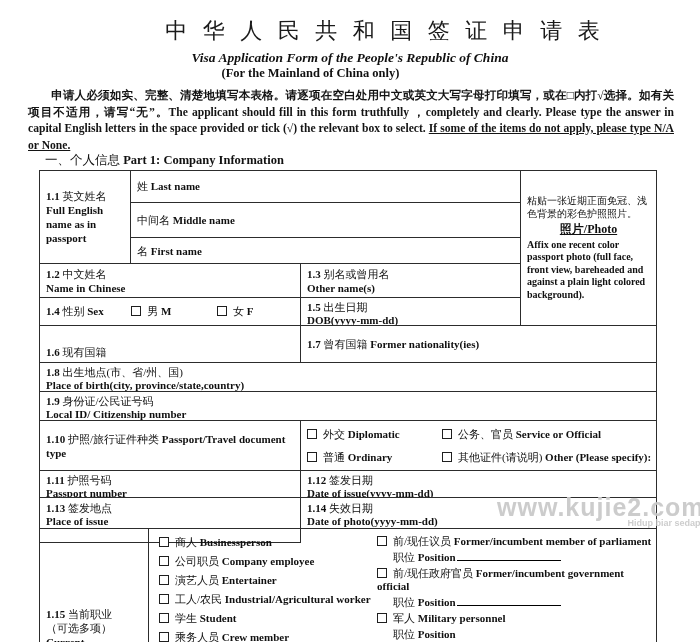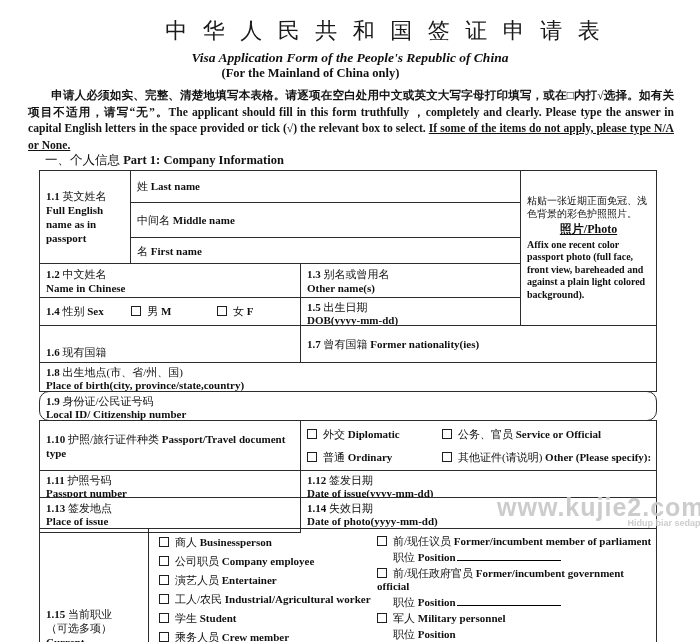--- a/index.html
+++ b/index.html
@@ -52,26 +52,26 @@
   .c-photo{left:481px;top:0;width:137px;height:156px;display:flex;flex-direction:column;justify-content:center;font-size:10px;line-height:12.5px;padding:4px 6px;}
   .photo-title{text-align:center;font-size:12px;font-weight:bold;text-decoration:underline;margin:3px 0;}
   
   .c-12{left:0;top:93px;width:262px;height:35px;}
   .c-13{left:261px;top:93px;width:221px;height:35px;}
   .c-14{left:0;top:127px;width:262px;height:29px;padding-top:6px;}
   .c-15{left:261px;top:127px;width:221px;height:29px;line-height:12.5px;}
   .c-16{left:0;top:155px;width:262px;height:38px;padding-top:19px;}
   .c-17{left:261px;top:155px;width:357px;height:38px;display:flex;align-items:center;}
   .c-18{left:0;top:192px;width:618px;height:30px;line-height:13px;}
-  .c-19{left:0;top:221px;width:618px;height:30px;line-height:13px;border-radius:10px;}
+  .c-19{left:0;top:221px;width:618px;height:30px;line-height:13px;}
   .c-110l{left:0;top:250px;width:262px;height:51px;display:flex;align-items:center;}
   .c-110o{left:261px;top:250px;width:357px;height:51px;display:grid;grid-template-columns:128px auto;align-content:space-evenly;row-gap:6px;gap:7px;}
   .c-111{left:0;top:300px;width:262px;height:28px;line-height:12.5px;}
   .c-112{left:261px;top:300px;width:357px;height:28px;line-height:12.5px;}
-  .c-113{left:0;top:327px;width:262px;height:36px;line-height:13px;padding-top:4px;}
+  .c-113{left:0;top:327px;width:262px;height:46px;line-height:13px;padding-top:4px;}
   .c-114{left:261px;top:327px;width:357px;height:32px;line-height:13px;padding-top:4px;}
   .c-115l{left:0;top:358px;width:110px;height:130px;padding-top:78px;line-height:14px;}
   .c-115o{left:109px;top:358px;width:509px;height:130px;display:flex;padding:6px 4px 3px 10px;}
   .occ-left{width:218px;flex:none;}
   .occ-left .opt{margin-bottom:5px;}
   .occ-right{flex:1;line-height:13px;}
   .occ-right .oline{margin-bottom:3px;}
   .pos-line{padding-left:16px;margin-bottom:3px;}
   .blank{display:inline-block;width:104px;border-bottom:1px solid #000;height:9px;margin-left:1px;}
   

